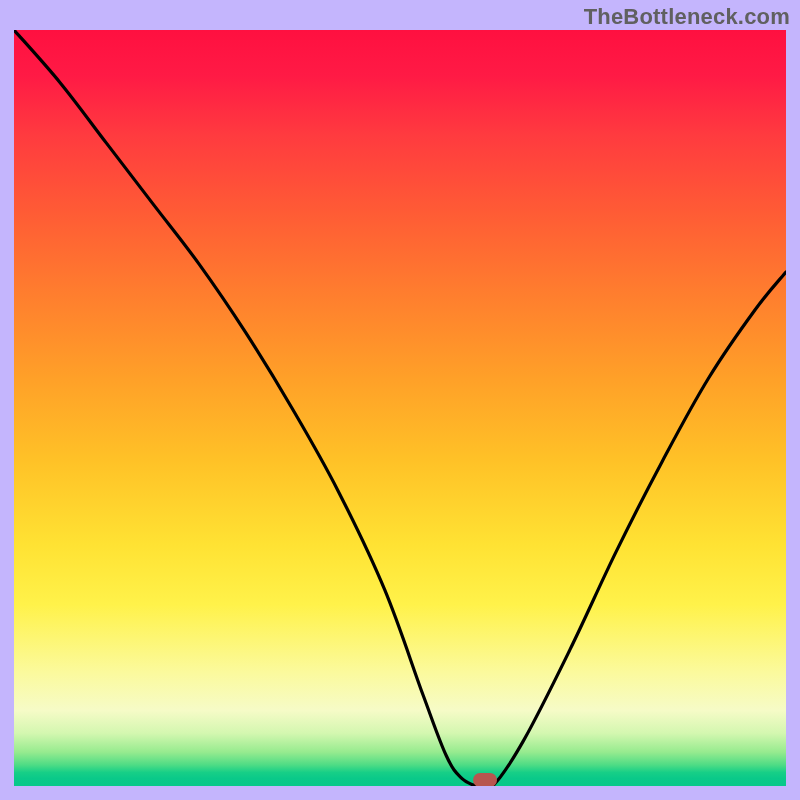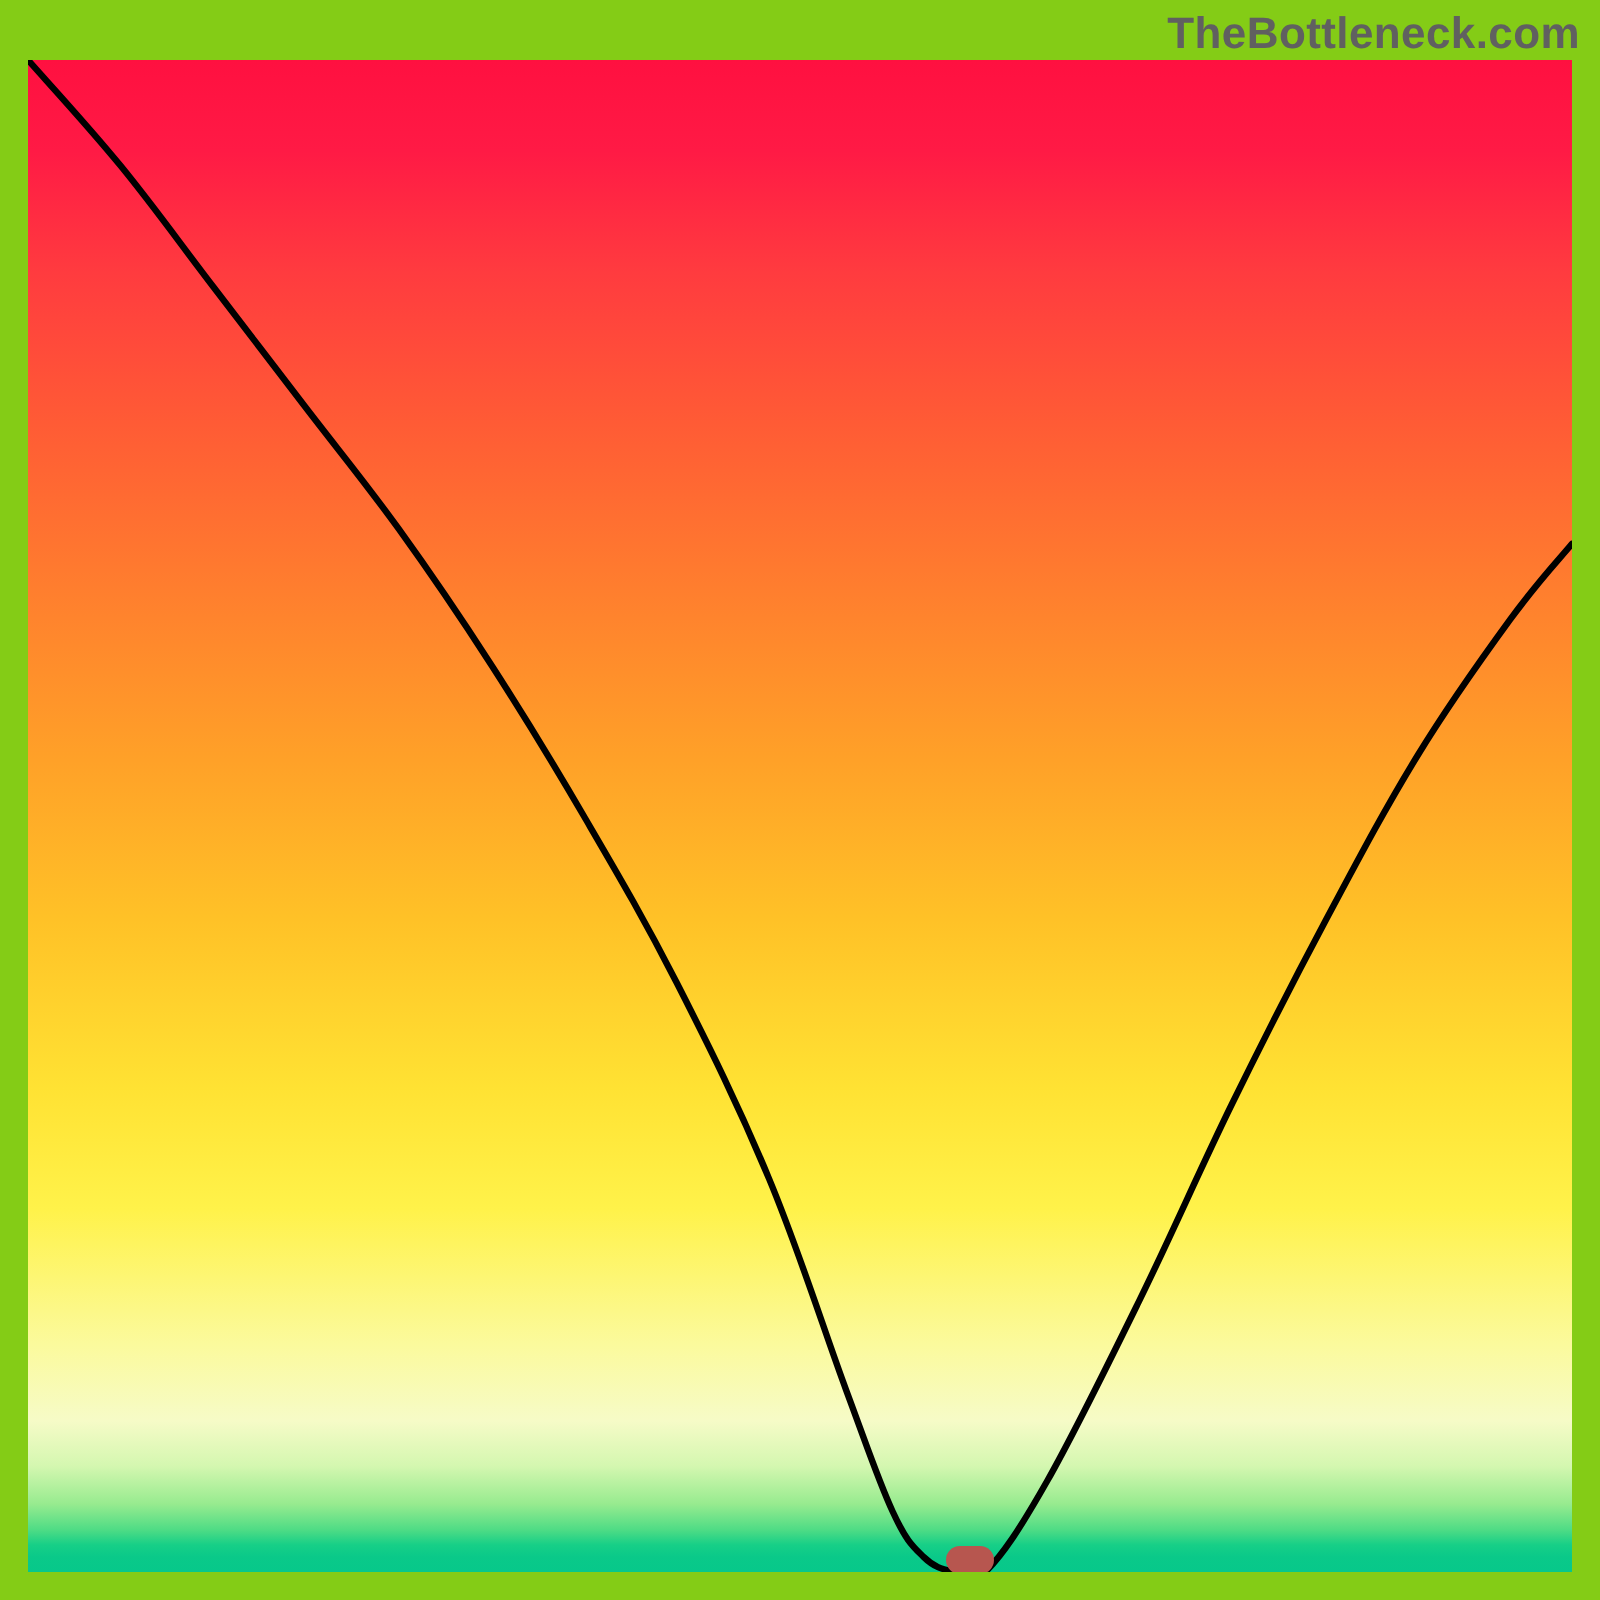--- a/index.html
+++ b/index.html
@@ -8,21 +8,21 @@
     width: 800px;
     height: 800px;
     background: #000;
     overflow: hidden;
     font-family: Arial, Helvetica, sans-serif;
   }
   .frame {
     position: relative;
     width: 800px;
     height: 800px;
-    background: #84cc16;
+    background: #c4b5fd;
   }
   .watermark {
     position: absolute;
     top: 4px;
     right: 10px;
     color: #606060;
     font-size: 22px;
     font-weight: 600;
     letter-spacing: 0.2px;
     z-index: 30;

